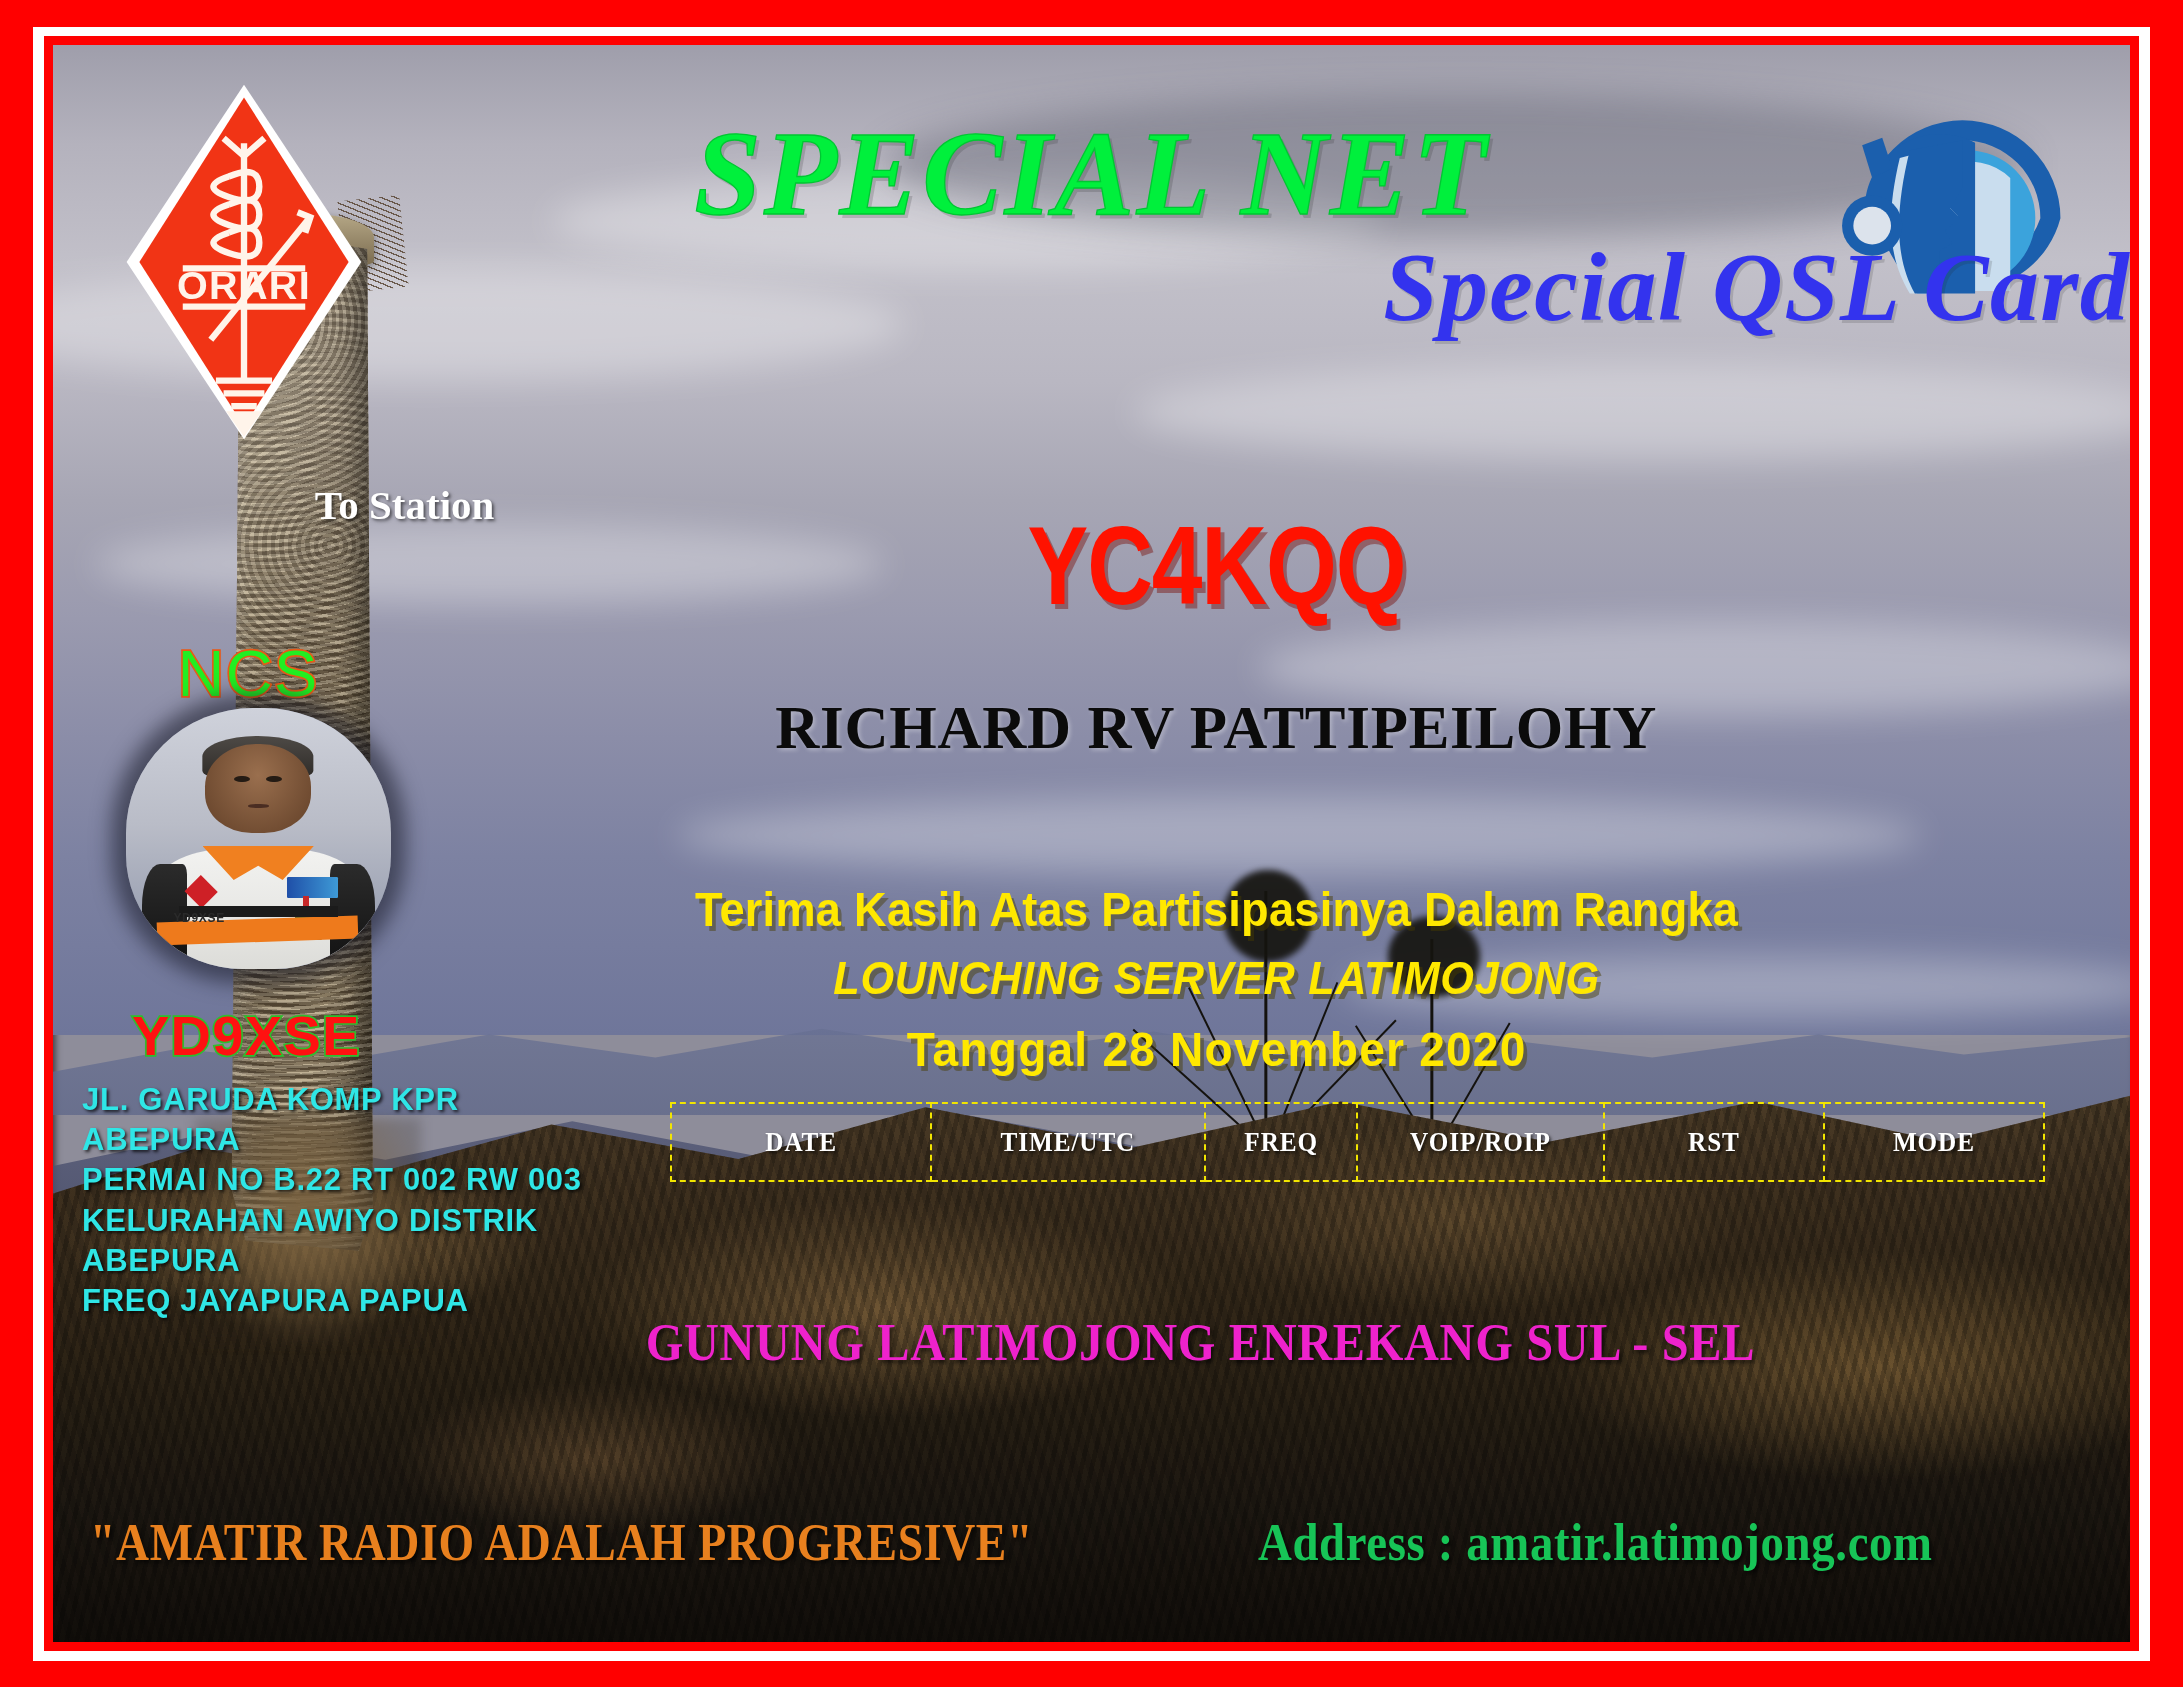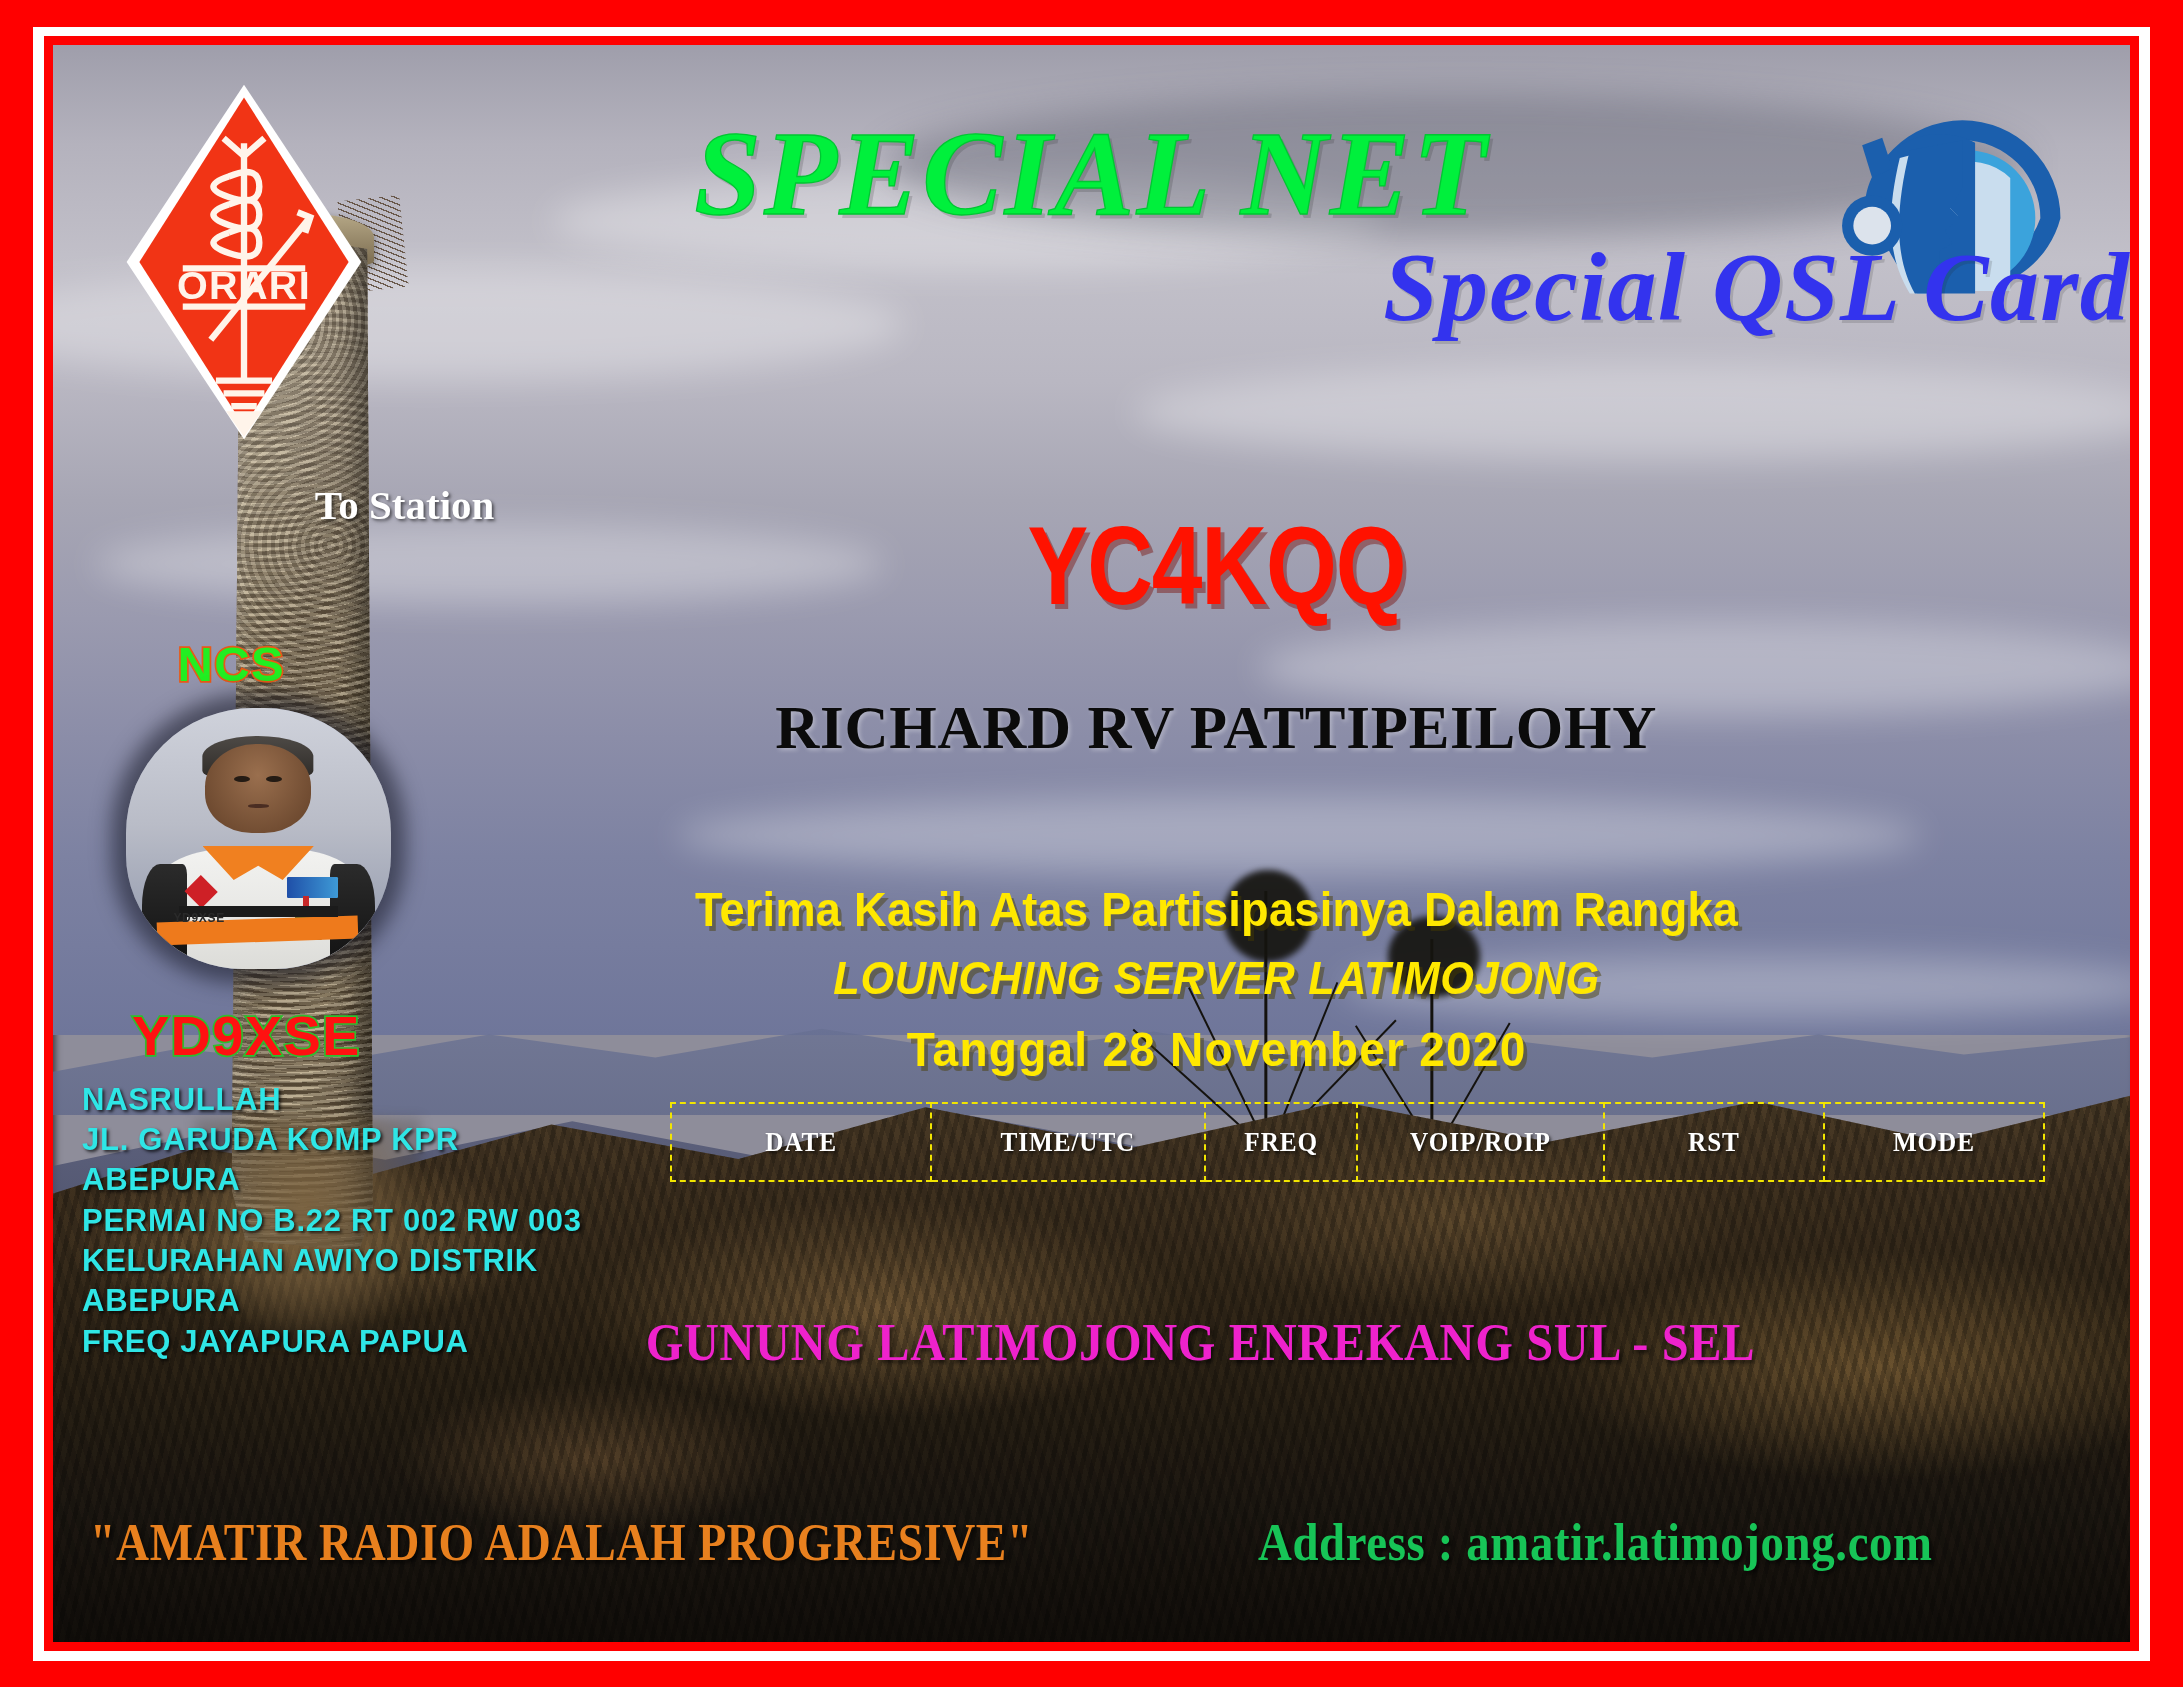--- a/index.html
+++ b/index.html
@@ -204,21 +204,21 @@
     text-shadow:4px 4.6px 0 rgba(70,60,0,.45);
   }
   #ev1{top:837px;font-size:48px;letter-spacing:0.3px;transform:scaleX(.94);}
   #ev2{top:906px;font-size:46px;font-style:italic;letter-spacing:0.7px;transform:scaleX(.94);}
   #ev3{top:976px;font-size:49px;letter-spacing:1.3px;transform:scaleX(.94);}
 
   
   #ncsLabel{
     position:absolute;left:6.0%;top:37.0%;
     font-family:"Liberation Sans",sans-serif;
-    font-weight:bold;font-size:49px;letter-spacing:1.3px;
+    font-weight:normal;font-size:65px;letter-spacing:1.3px;
     color:#22EE22;
     -webkit-text-stroke:3.3px #E85A18;
     paint-order:stroke fill;
     text-shadow:0 0 2px rgba(232,90,24,.9);
     text-align:center;
   }
   #ncsPhoto{
     position:absolute;left:3.5%;top:41.5%;
     width:265px;height:261px;
     border-radius:48% 48% 44% 44%;
@@ -454,21 +454,20 @@
       <div class="ph-patchR"></div>
       <div class="ph-lanyard"></div>
       <div class="ph-tag"></div>
       <div class="ph-sash"></div>
       <div class="ph-belt"></div>
       <div class="ph-calltxt">YD9XSE</div>
     </div>
     <div id="ncsCall">YD9XSE</div>
 
     <div id="addr">
-      <div>NASRULLAH</div>
       <div>JL. GARUDA KOMP KPR</div>
       <div>ABEPURA</div>
       <div>PERMAI NO B.22 RT 002 RW 003</div>
       <div>KELURAHAN AWIYO DISTRIK</div>
       <div>ABEPURA</div>
       <div>FREQ JAYAPURA PAPUA</div>
     </div>
 
     <div id="qsotable">
       <table class="qso">

